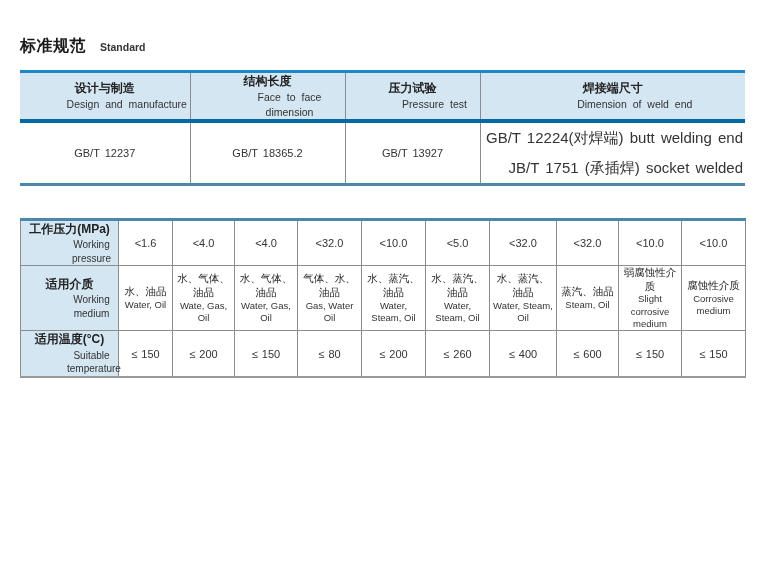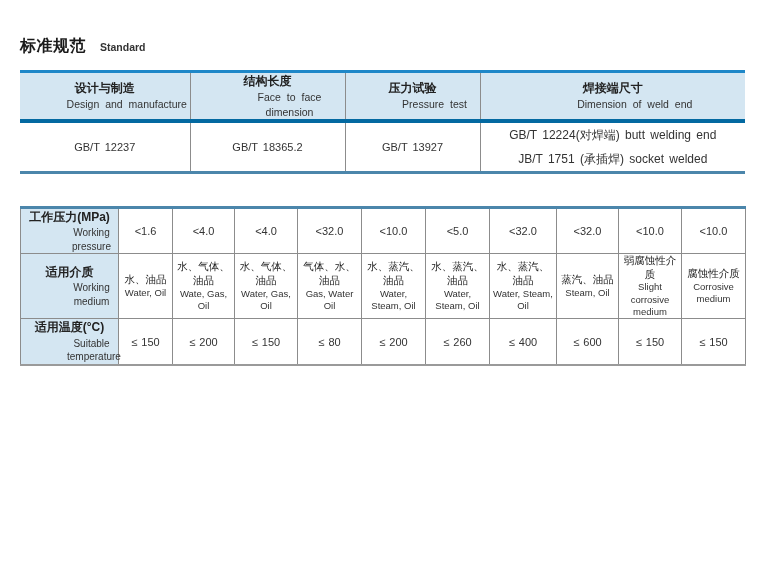--- a/index.html
+++ b/index.html
@@ -21,21 +21,21 @@
   .en{font-size:10.5px;color:#333;word-spacing:3px;line-height:1.35;margin-left:44px;}
 
   
   .std{margin-top:13px;border-bottom:3px solid #4b86ab;}
   .std .hdr td{
     background:#d4e6f2;height:40px;
     border-top:3px solid #1e87c8;border-bottom:4px solid #0369a1;
   }
   .std td + td{border-left:1px solid #8c8c8c;}
   .std .val td{height:45px;font-size:11px;color:#333;word-spacing:2px;}
-  .std .weld div{line-height:2.0;font-size:12px;}
+  .std .weld div{line-height:2.0;font-size:15px;text-align:right;}
 
   
   .spec{margin-top:32px;border-top:3px solid #4b86ab;border-bottom:2px solid #9a9a9a;}
   .spec td{border:1px solid #8c8c8c;font-size:11px;word-spacing:1px;}
   .spec td.rowhdr{background:#d4e6f2;border-left:1px solid #8c8c8c;}
   .spec tr.r1 td{height:39px;}
   .spec tr.r2 td{height:45px;}
   .spec tr.r3 td{height:60px;}
   .spec tr.r4 td{height:41px;}
   .spec .rowhdr .zh{font-size:12px;}

